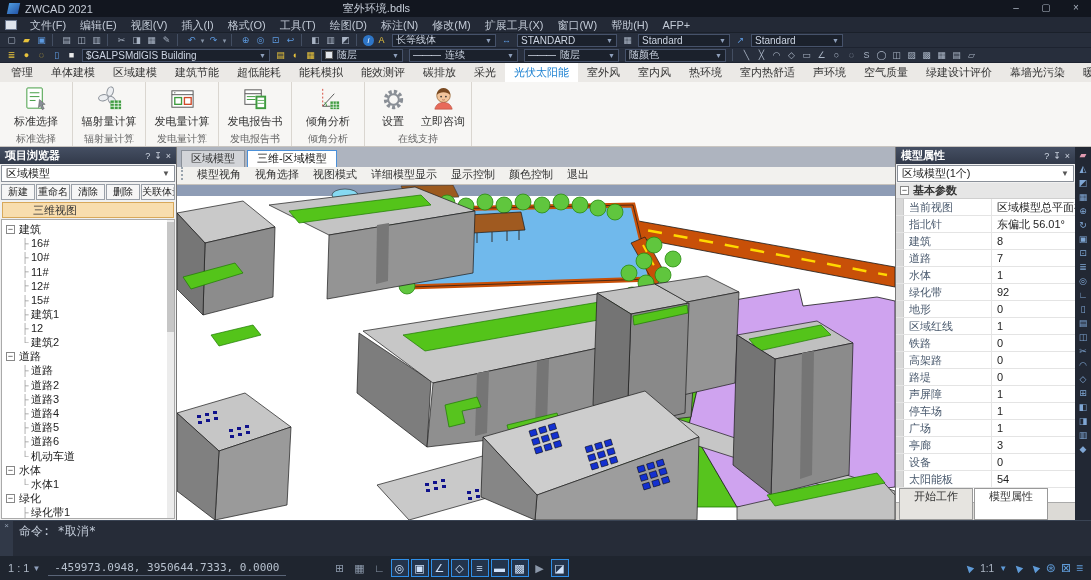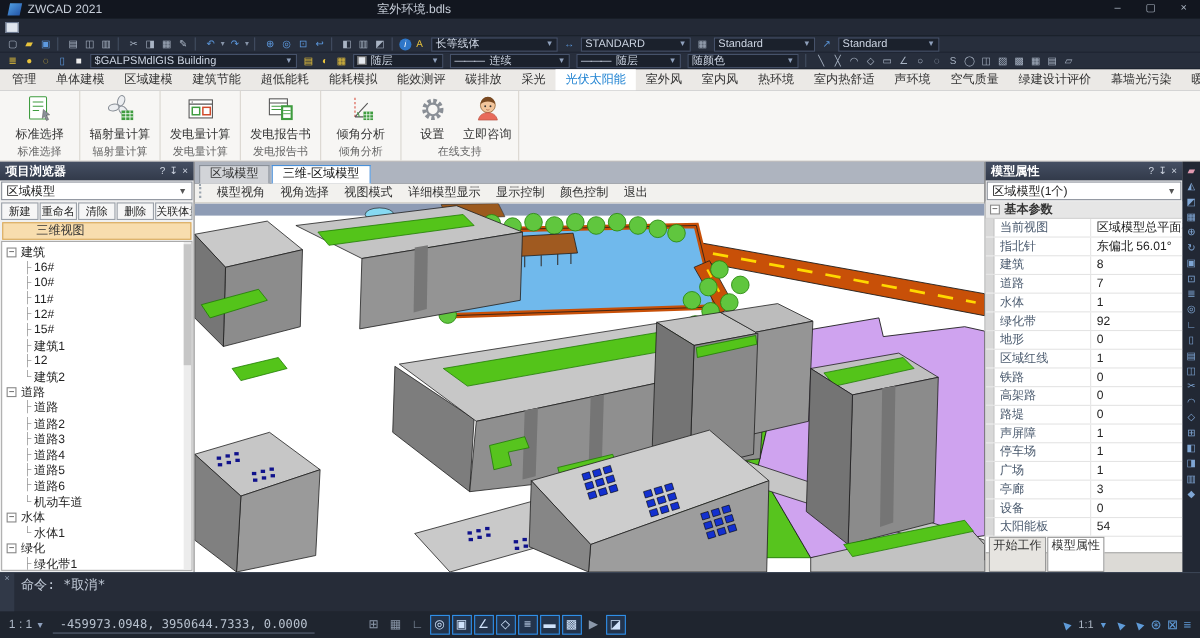--- a/index.html
+++ b/index.html
@@ -84,21 +84,21 @@
 
 .rightpanel{width:180px;background:#f0f0f0;border-left:1px solid #777;display:flex;flex-direction:column;flex:0 0 auto}
 .prop-section{height:16px;background:#e6e6e6;border-bottom:1px solid #cfcfcf;display:flex;align-items:center;padding-left:4px;color:#333;font-weight:bold;flex:0 0 auto}
 .minus{width:9px;height:9px;border:1px solid #888;line-height:7px;text-align:center;font-size:9px;margin-right:4px;background:#fff;font-weight:normal}
 .prop-table{flex:1;background:#fff;overflow:hidden}
 .prop-row{display:flex;height:17px;line-height:16px;border-bottom:1px solid #e4e4e4}
 .prop-row .pg{width:8px;background:#d8d8d8;border-right:1px solid #c8c8c8;flex:0 0 auto}
 .prop-row .pl{width:88px;padding-left:5px;color:#4a5a6e;border-right:1px solid #e4e4e4;white-space:nowrap;overflow:hidden;flex:0 0 auto}
 .prop-row .pv{flex:1;padding-left:5px;color:#222;white-space:nowrap;overflow:hidden}
 .rp-tabs{height:18px;background:#dcdad6;display:flex;align-items:flex-end;gap:1px;padding-left:3px;border-top:1px solid #aaa;flex:0 0 auto}
-.rp-tab{height:32px;line-height:14px;padding:0 3px;background:#e6e4e0;border:1px solid #999;color:#333;font-size:11px}
+.rp-tab{height:32px;line-height:14px;padding:0 14px;background:#e6e4e0;border:1px solid #999;color:#333;font-size:11px}
 .rp-tab.active{background:#fff}
 
 
 .rail{width:16px;background:#222834;display:flex;flex-direction:column;align-items:center;padding-top:2px;gap:1px;flex:0 0 auto;overflow:hidden}
 .rail-ico{width:14px;height:13px;line-height:13px;text-align:center;color:#7fa6d4;font-size:9px}
 .rail-ico.pink{color:#e09ab0}
 
 
 .cmd{height:36px;background:#262c38;border-top:1px solid #3a4454;display:flex;flex:0 0 auto}
 .cmd-gutter{width:13px;background:#313948;color:#93a0b2;font-size:8px;text-align:center;flex:0 0 auto}
@@ -129,20 +129,36 @@
     <span class="tb-doctitle">室外环境.bdls</span>
     <span class="win-ctrls">
       <span class="win-btn">–</span>
       <span class="win-btn">▢</span>
       <span class="win-btn">×</span>
     </span>
   </div>
 
   <div class="menubar">
     <span class="mdi-icon"></span>
+    <span style="display:flex">
+
+    <div class="menu-item">文件(F)</div>
+        <div class="menu-item">编辑(E)</div>
+        <div class="menu-item">视图(V)</div>
+        <div class="menu-item">插入(I)</div>
+        <div class="menu-item">格式(O)</div>
+        <div class="menu-item">工具(T)</div>
+        <div class="menu-item">绘图(D)</div>
+        <div class="menu-item">标注(N)</div>
+        <div class="menu-item">修改(M)</div>
+        <div class="menu-item">扩展工具(X)</div>
+        <div class="menu-item">窗口(W)</div>
+        <div class="menu-item">帮助(H)</div>
+        <div class="menu-item">AFP+</div>
+      </span>
   </div>
 
   <div class="tbrow">
     <span style="display:flex;align-items:center">
 
     <span class="tb-icon">▢</span>
         <span class="tb-icon ic-yellow">▰</span>
         <span class="tb-icon ic-blue">▣</span>
         <span class="tb-icon sep"></span>
         <span class="tb-icon">▤</span>
@@ -164,21 +180,21 @@
         <span class="tb-icon ic-blue">⊡</span>
         <span class="tb-icon ic-blue">↩</span>
         <span class="tb-icon sep"></span>
         <span class="tb-icon">◧</span>
         <span class="tb-icon">▥</span>
         <span class="tb-icon">◩</span>
         <span class="tb-icon sep"></span>
         <span class="tb-icon ic-info">i</span>
       </span>
     <span class="tb-icon ic-yellow">A</span>
-    <span class="combo" style="width:115px">
+    <span class="combo" style="width:104px">
         <span class="cv">长等线体</span>
         <span class="ar">▼</span>
       </span>
     <span class="tb-icon ic-blue">↔</span>
     <span class="combo" style="width:100px">
         <span class="cv">STANDARD</span>
         <span class="ar">▼</span>
       </span>
     <span class="tb-icon">▦</span>
     <span class="combo" style="width:92px">

